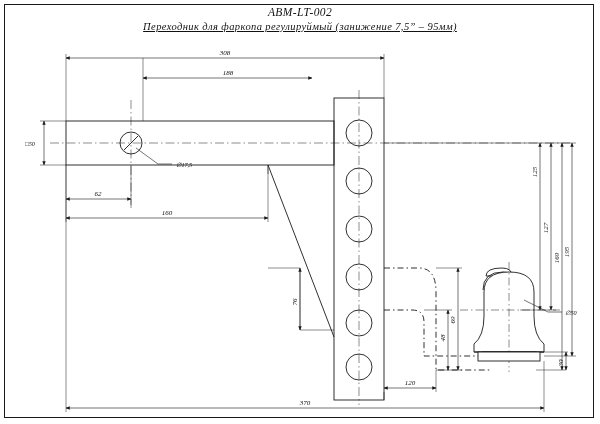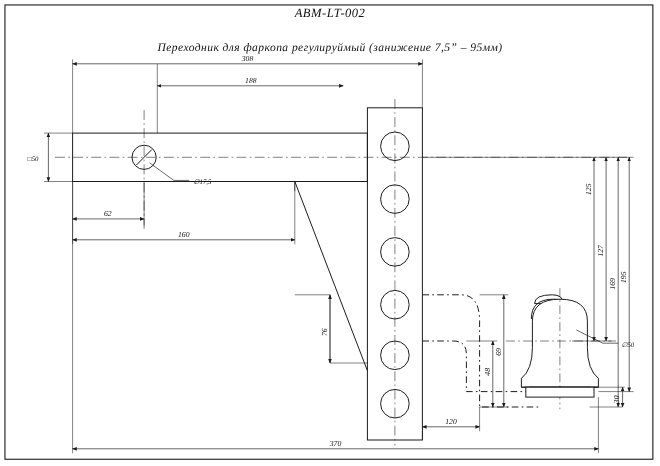--- a/index.html
+++ b/index.html
@@ -15,21 +15,21 @@
     border:1px solid #1a1a1a;box-sizing:border-box;
   }
   .title{
     position:absolute;left:0;top:6px;width:600px;
     text-align:center;
     font-style:italic;
     font-size:11.5px;
     color:#111;
     letter-spacing:.4px;
   }
-  .title .t2{display:block;margin-top:20px;font-size:10.5px;}
+  .title .t2{display:block;margin-top:3px;font-size:10.5px;text-decoration:underline;}
   svg{position:absolute;left:0;top:0;width:600px;height:424px;}
   text{font-family:"Liberation Serif", serif;fill:#111;}
   .dim{font-size:7px;font-style:italic;}
   .dim6{font-size:6.2px;font-style:italic;}
 </style>
 </head>
 <body>
 
 <div id="stage">
 

